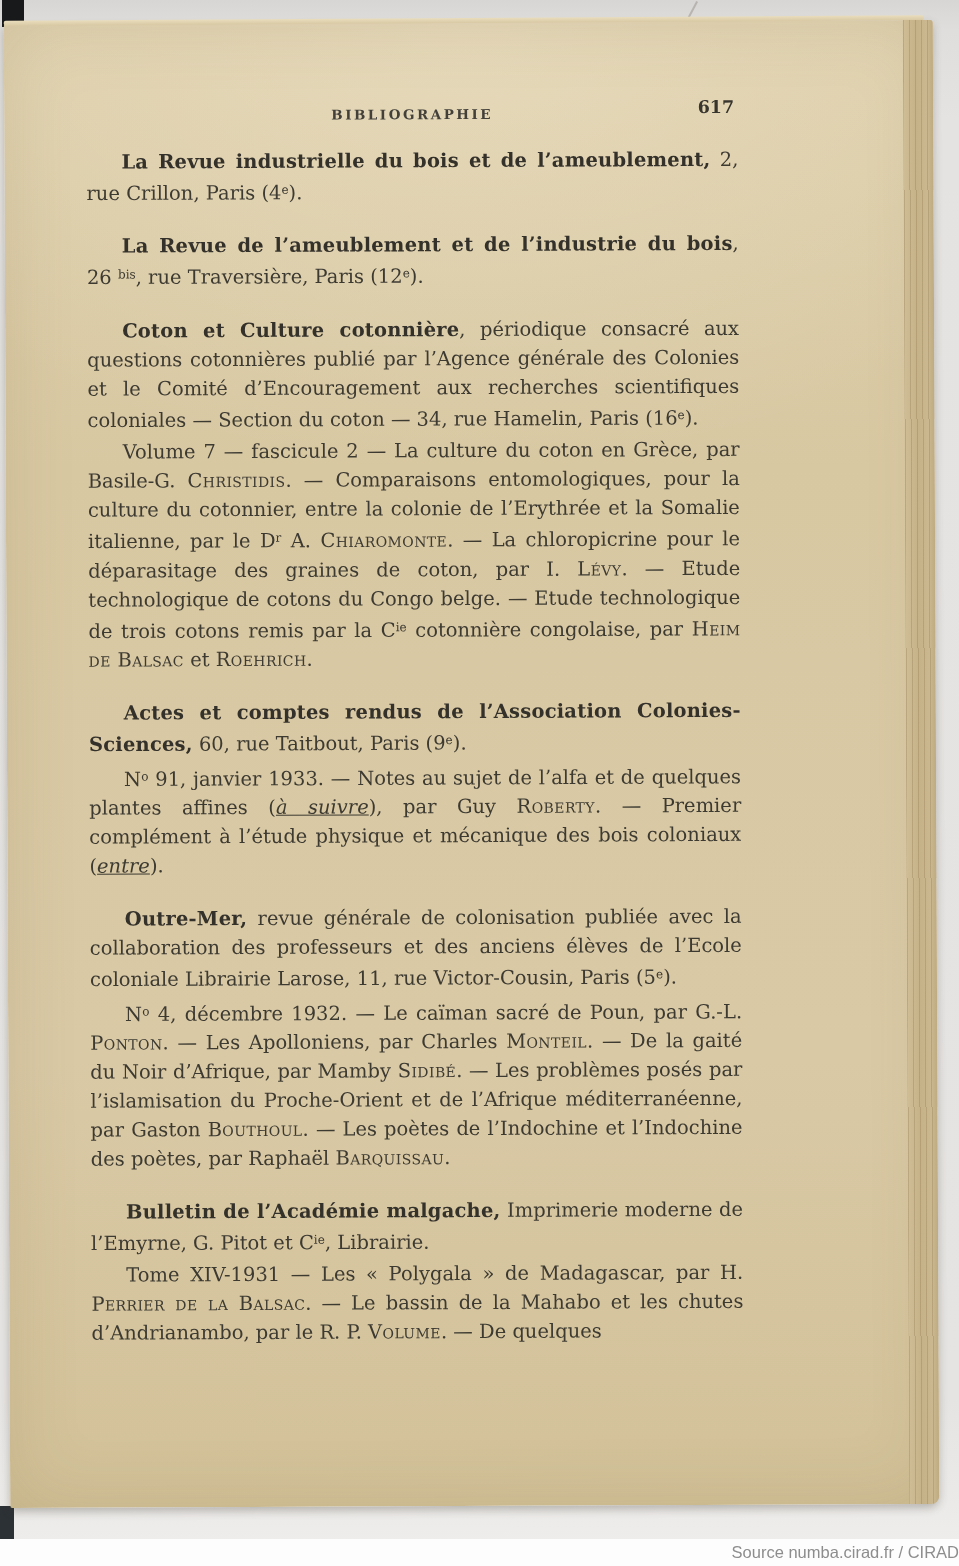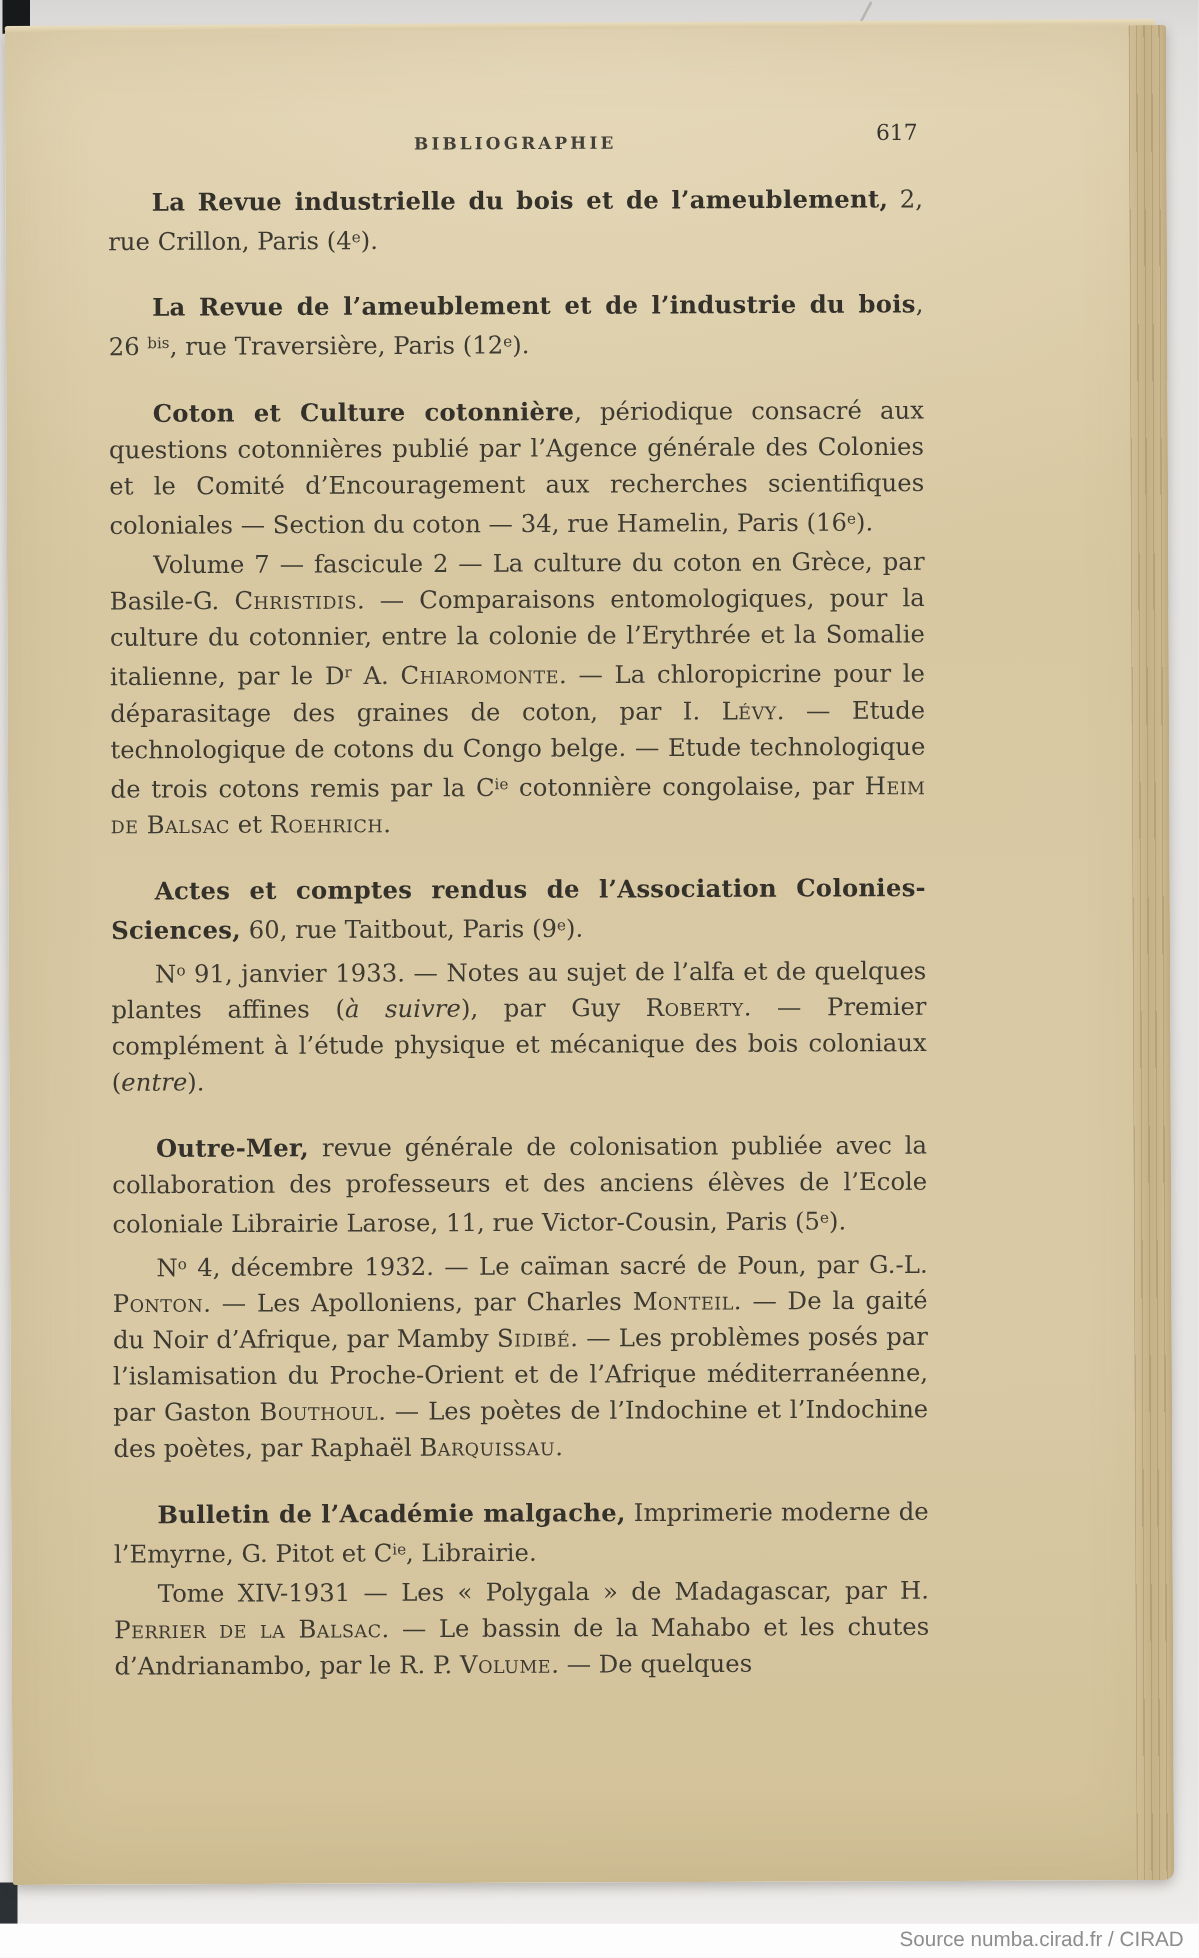--- a/index.html
+++ b/index.html
@@ -39,36 +39,36 @@
     background:linear-gradient(180deg,#e9ddbd,#d9c9a4); transform:rotate(-0.1deg); border-radius:2px;
   }
 
   
   .text-block {
     position:absolute; left:82px; top:76px; width:652px;
     color:#3d3a32; font-size:19.5px; line-height:29px;
   }
   .running-header { position:relative; text-align:center; margin-bottom:22px; height:24px; }
   .running-title { font-size:13.5px; letter-spacing:2.5px; font-weight:bold; color:#43403a;margin-top:12px; }
-  .page-number { position:absolute; right:4px; top:-4px; font-size:17.5px; font-weight:normal; color:#38352e;margin-left:17px; }
+  .page-number { position:absolute; right:4px; top:-4px; font-size:17.5px; font-weight:bold; color:#38352e;margin-left:17px; }
 
   .para { text-align:justify; text-indent:35px; }
   .para.entry { margin-top:24px; }
   .para.item  { margin-top:3px; }
 
   .r-b  { font-weight:bold; letter-spacing:.2px; color:#34312b; }
   .r-sc { font-variant:small-caps; letter-spacing:.4px; }
-  .r-i  { font-style:italic; }
+  .r-i  { font-style:italic;text-decoration:underline; }
   .r-sup  { font-size:.62em; vertical-align:.45em; letter-spacing:0; }
   .r-isup { font-size:.62em; vertical-align:.45em; }
 
   
   .footer-bar {
     position:absolute; left:0; bottom:0; width:100%; height:27px; background:#fdfdfd;
-    display:flex; align-items:center; justify-content:flex-end; padding-right:12px;
+    display:flex; align-items:center; justify-content:flex-end; 
     font-family:"Liberation Sans","DejaVu Sans",sans-serif; font-size:16.5px; color:#8d8d8d;
   }
 </style>
 </head>
 <body>
 
 <div class="scan">
   <div class="crease-tr"></div>
   <div class="black-corner-tl"></div>
   <div class="black-strip-bl"></div>

